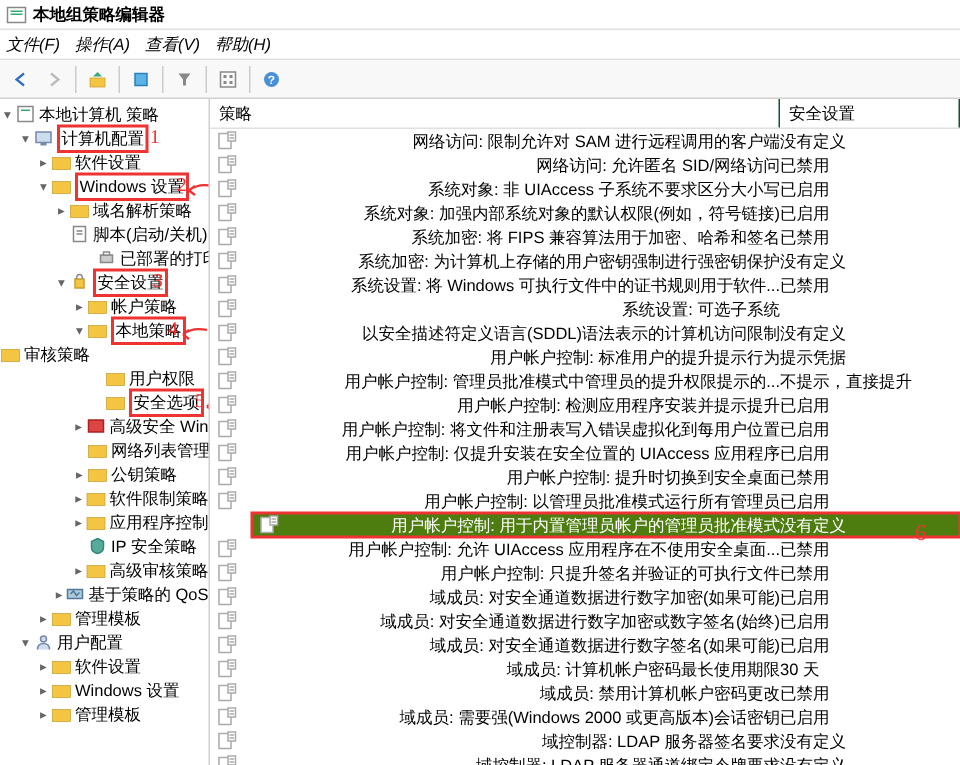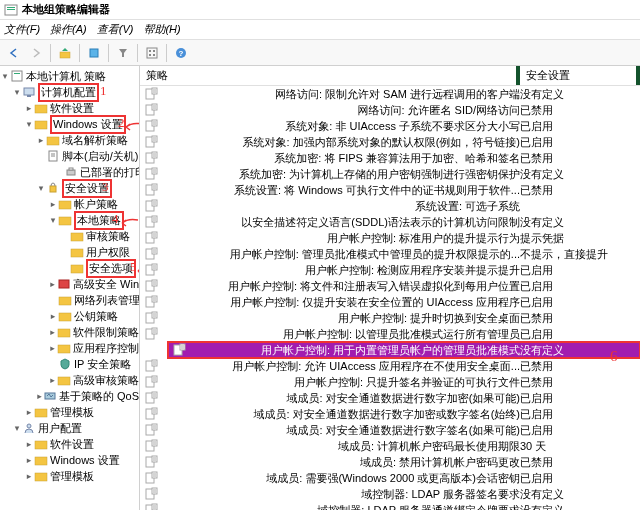--- a/index.html
+++ b/index.html
@@ -16,29 +16,29 @@
 .tree-row { display: flex; align-items: center; height: 16px; white-space: nowrap; position: relative; }
 .tree-row .exp { width: 10px; display: inline-flex; justify-content: center; color: #666; font-size: 9px; }
 .tree-row .ticon { width: 14px; height: 14px; margin-right: 2px; display: inline-flex; }
 .tree-row .lbl { cursor: default; }
 .folder-icon { fill: #f4c542; stroke: #c8a030; stroke-width: 0.5; }
 .redbox { border: 2px solid #e33; padding: 0 1px; }
 .redtext { color: #e33; font-family: "Comic Sans MS", cursive; font-size: 13px; position: absolute; }
 .arrow { position: absolute; pointer-events: none; }
 .list { flex: 1; overflow: hidden; }
 .list-header { display: flex; height: 20px; border-bottom: 1px solid #e0e0e0; background: #fff; }
-.list-header .col { padding: 2px 6px; border-right: 4px solid #14532d; }
+.list-header .col { padding: 2px 6px; border-right: 1px solid #14532d; }
 .col-name { flex: 1; }
 .col-setting { width: 120px; }
 .list-body { overflow-y: auto; height: calc(100% - 20px); }
 .list-row { display: flex; height: 16px; align-items: center; padding-left: 4px; }
 .list-row .ricon { width: 14px; height: 14px; margin-right: 4px; flex-shrink: 0; }
 .list-row .rname { flex: 1; white-space: nowrap; overflow: hidden; text-overflow: ellipsis; text-align: right; }
 .list-row .rsetting { width: 120px; white-space: nowrap; }
-.list-row.selected { background: #a21caf; color: #fff; margin-left: 28px; }
+.list-row.selected { background: #4d7c0f; color: #fff; margin-left: 28px; }
 .list-row.selected .rsetting { color: #fff; }
 svg { display: block; }
 </style>
 </head>
 <body>
 
 <div class="titlebar">
   <span class="icon-title">
     <svg width="14" height="14" viewBox="0 0 14 14">
         <rect x="1" y="2" width="12" height="10" fill="#fff" stroke="#888"></rect>
@@ -215,21 +215,21 @@
             <rect x="1" y="4" width="12" height="8" class="folder-icon"></rect>
           </svg>
         </span>
       <span class="lbl redbox">本地策略</span>
       <span class="redtext" style="left:112px;top:-1px">4</span>
       <svg class="arrow" style="left:120px;top:6px" width="18" height="10">
           <path d="M18 2 Q8 0 2 5 M2 5 L6 2 M2 5 L6 8" stroke="#e33" stroke-width="1.5" fill="none"></path>
         </svg>
     </div>
 
-    <div class="tree-row" style="padding-left:70px">
+    <div class="tree-row" style="">
       <span class="ticon">
           <svg width="14" height="14">
             <rect x="1" y="4" width="12" height="8" class="folder-icon"></rect>
           </svg>
         </span>
       <span class="lbl">审核策略</span>
     </div>
 
     <div class="tree-row" style="padding-left:70px">
       <span class="ticon">

